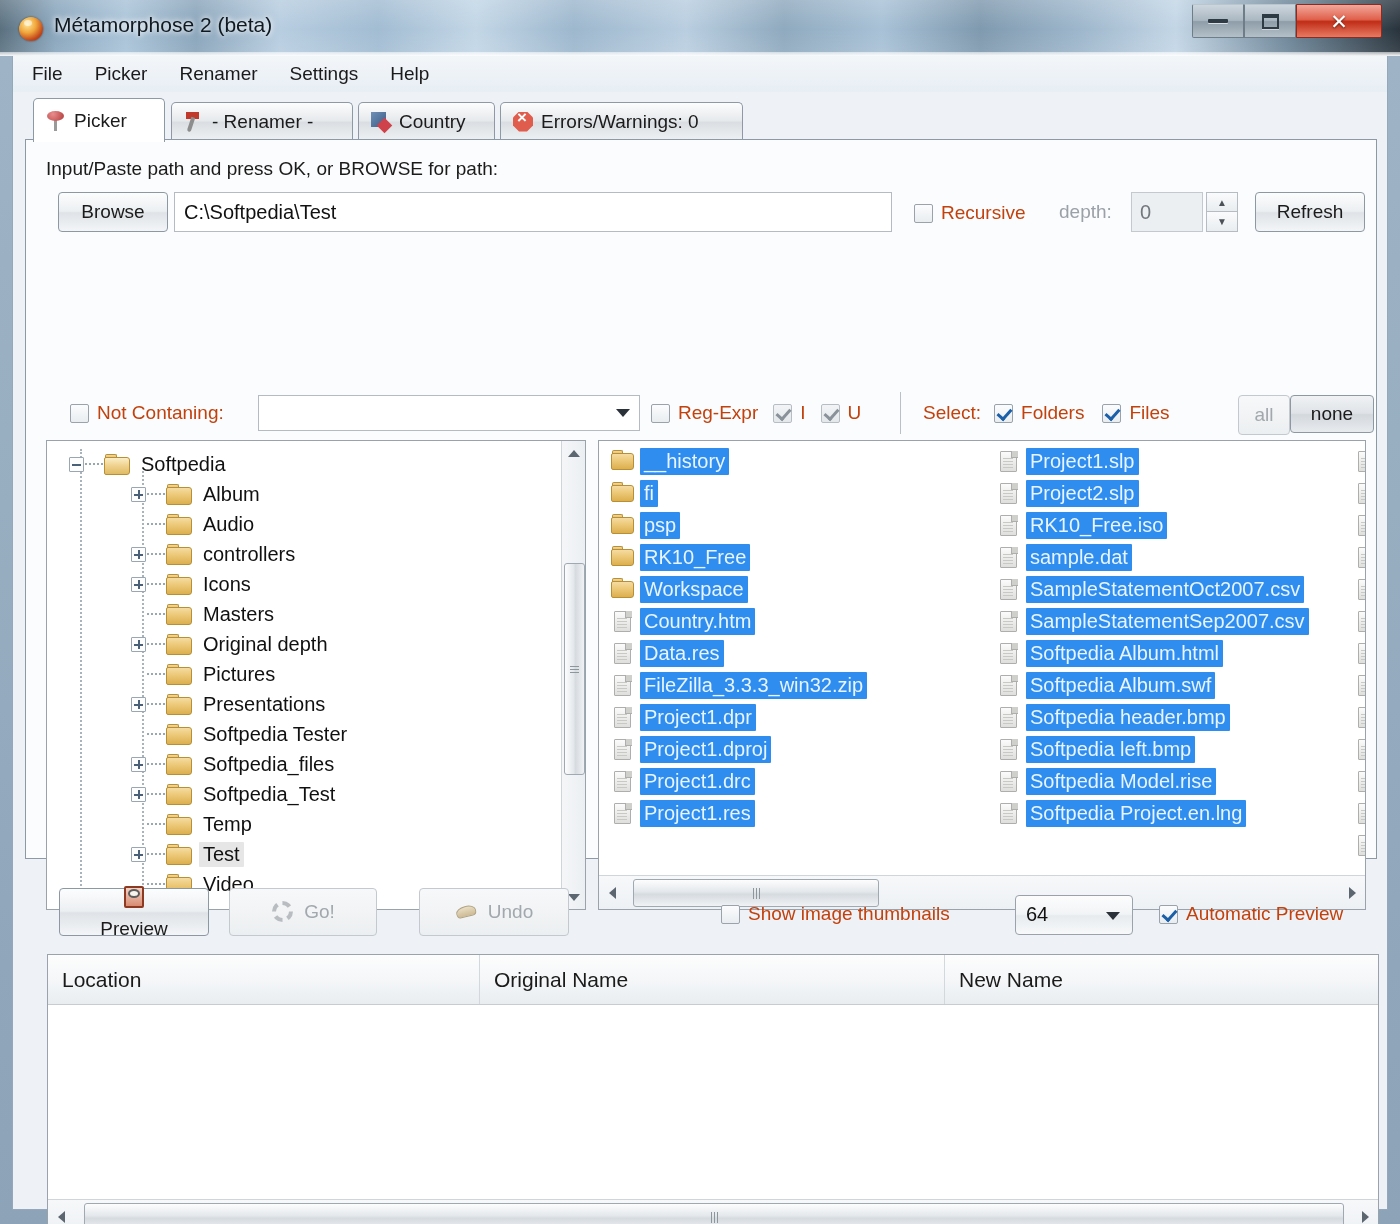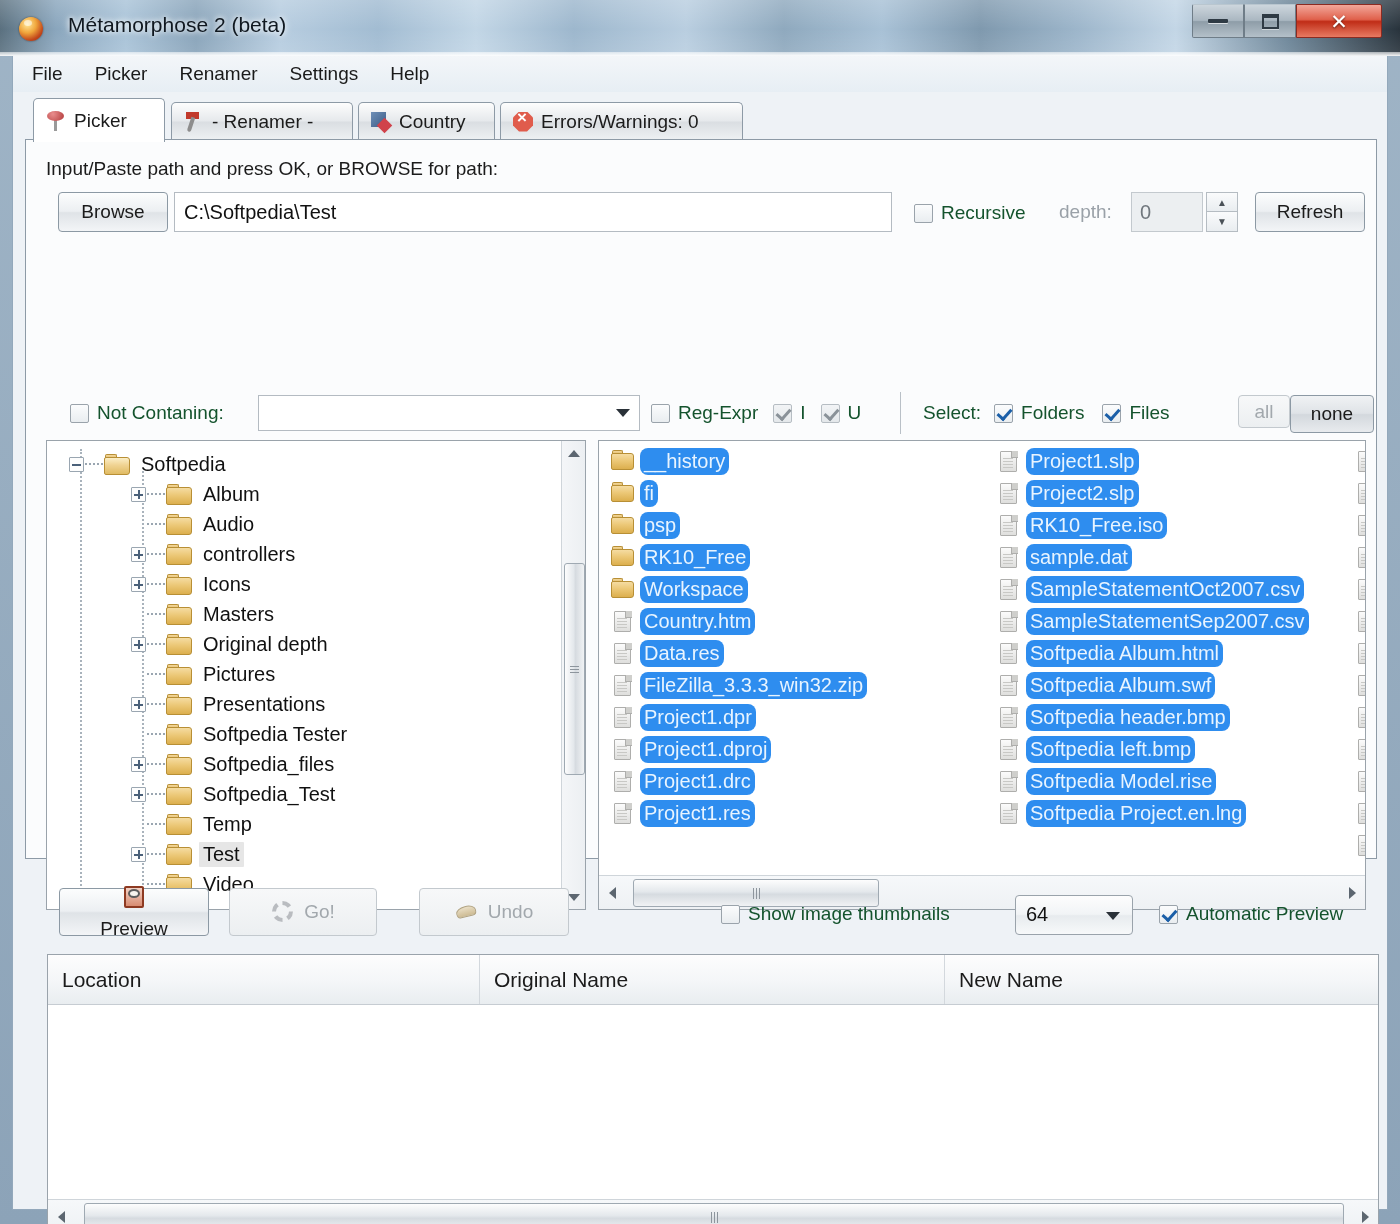--- a/index.html
+++ b/index.html
@@ -35,21 +35,21 @@
   #app-icon{
     position:absolute;left:19px;top:17px;width:24px;height:24px;border-radius:50%;
     background:radial-gradient(circle at 35% 30%,#ffe89a 0%,#f0a63c 38%,#c2471b 70%,#8e2a10 100%);
     box-shadow:0 0 2px rgba(0,0,0,.55);
   }
   #app-icon:after{
     content:"";position:absolute;left:5px;top:3px;width:8px;height:6px;border-radius:50%;
     background:rgba(255,255,255,.55);
   }
   #title-text{
-    position:absolute;left:68px;top:13px;font-size:21px;color:#101820;
+    position:absolute;left:54px;top:13px;font-size:21px;color:#101820;
     text-shadow:0 0 5px rgba(255,255,255,.95),0 0 9px rgba(255,255,255,.8);
     white-space:nowrap;
   }
   .wbtn{
     position:absolute;top:4px;height:34px;width:52px;box-sizing:border-box;
     border:1px solid #6f7d88;border-top:1px solid #b9c6cf;
     cursor:default;
   }
   .wbtn .g{position:absolute;left:0;top:0;right:0;bottom:0;display:flex;align-items:center;justify-content:center;}
   #btn-min{left:1192px;border-radius:2px 0 0 2px;
@@ -140,21 +140,21 @@
     background:linear-gradient(180deg,#fbfcfd,#e9edf0);display:inline-block;position:relative;
     vertical-align:middle;flex:0 0 auto;cursor:default;
   }
   .cb.checked:after{
     content:"";position:absolute;left:5px;top:1px;width:6px;height:11px;
     border:solid #1b5fa8;border-width:0 3px 3px 0;transform:rotate(42deg);
   }
   .cb.checked.grey:after{border-color:#8a9299;}
   .cb.grey{background:linear-gradient(180deg,#f2f4f6,#e4e8eb);border-color:#b6bdc3;}
 
-  .cbrow{position:absolute;display:flex;align-items:center;gap:8px;font-size:19px;color:#14532d;}
+  .cbrow{position:absolute;display:flex;align-items:center;gap:8px;font-size:19px;color:#c2410c;}
   #recursive-row{left:888px;top:62px;}
   #depth-label{position:absolute;left:1033px;top:61px;font-size:19px;color:#9aa1a8;}
   #depth-input{
     position:absolute;left:1105px;top:52px;width:72px;height:40px;box-sizing:border-box;
     border:1px solid #c3c9ce;background:#eceff1;color:#70777d;font-size:20px;padding:0 8px;
     font-family:"Liberation Sans",sans-serif;outline:none;
   }
   #depth-spin{position:absolute;left:1180px;top:52px;width:32px;height:40px;}
   .spinb{
     position:absolute;left:0;width:32px;height:20px;box-sizing:border-box;
@@ -168,21 +168,21 @@
     position:absolute;left:232px;top:255px;width:382px;height:36px;box-sizing:border-box;
     border:1px solid #b4bbc2;background:#fff;
   }
   #filter-combo .arrow{
     position:absolute;right:9px;top:13px;width:0;height:0;
     border-left:7px solid transparent;border-right:7px solid transparent;border-top:8px solid #2a3138;
   }
   #regexpr-row{left:625px;top:262px;}
   #sep1{position:absolute;left:874px;top:252px;width:1px;height:42px;background:#b9c0c7;}
   #select-row{left:897px;top:262px;}
-  #all-btn{position:absolute;left:1212px;top:255px;width:52px;height:33px;}
+  #all-btn{position:absolute;left:1212px;top:255px;width:52px;height:40px;}
   #none-btn{position:absolute;left:1264px;top:255px;width:84px;height:38px;
     background:linear-gradient(180deg,#f0f2f4 0%,#dfe3e7 48%,#d3d8dd 52%,#e8ebee 100%);}
 
   
   #treepanel{
     position:absolute;left:20px;top:300px;width:540px;height:470px;box-sizing:border-box;
     border:1px solid #9aa3ab;background:#fff;overflow:hidden;
   }
   #treeinner{position:absolute;left:0;top:0;width:516px;height:468px;overflow:hidden;}
   .trow{position:relative;height:30px;display:flex;align-items:center;font-size:20px;color:#111;white-space:nowrap;}
@@ -243,21 +243,21 @@
   .ficon.fold i{position:absolute;left:0;top:4px;width:23px;height:17px;border-radius:2px 3px 3px 2px;
     background:linear-gradient(180deg,#f5dca2 0%,#ecc877 45%,#dcaf4e 100%);border:1px solid #b88f35;box-sizing:border-box;}
   .ficon.fold b{position:absolute;left:1px;top:1px;width:11px;height:5px;border-radius:2px 2px 0 0;
     background:linear-gradient(180deg,#f3d79a,#dcb35c);border:1px solid #b88f35;border-bottom:none;box-sizing:border-box;}
   .ficon.file i{position:absolute;left:3px;top:2px;width:17px;height:21px;
     background:linear-gradient(180deg,#fbfbfb,#dfdfdd);border:1px solid #aeaeac;box-sizing:border-box;border-radius:1px;}
   .ficon.file b{position:absolute;right:3px;top:2px;width:7px;height:7px;
     background:#cfcfcc;border-left:1px solid #aeaeac;border-bottom:1px solid #aeaeac;box-sizing:border-box;}
   .ficon.file u{position:absolute;left:6px;top:9px;width:10px;height:1px;
     background:#c8c8c5;box-shadow:0 3px 0 #c8c8c5,0 6px 0 #c8c8c5,0 9px 0 #c8c8c5;}
-  .fname{font-size:20px;color:#111;padding:2px 4px;border-radius:8px;}
+  .fname{font-size:20px;color:#111;padding:2px 4px;border-radius:1px;}
   .fname.sel{background:#2e8def;color:#e8f4ff;}
 
   
   .hsb{
     position:absolute;left:0;right:0;bottom:0;height:34px;
     background:linear-gradient(180deg,#f6f8fa,#eef1f4);border-top:1px solid #cfd5da;box-sizing:border-box;
   }
   .hsbbtn{position:absolute;top:0;width:26px;height:33px;display:flex;align-items:center;justify-content:center;cursor:default;}
   .hsbbtn.l{left:0;}.hsbbtn.r{right:0;}
   .arrl{width:0;height:0;border-top:6px solid transparent;border-bottom:6px solid transparent;border-right:7px solid #5c6670;}

